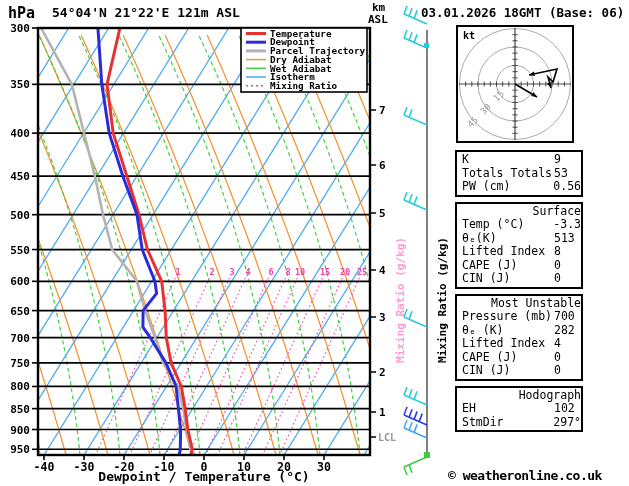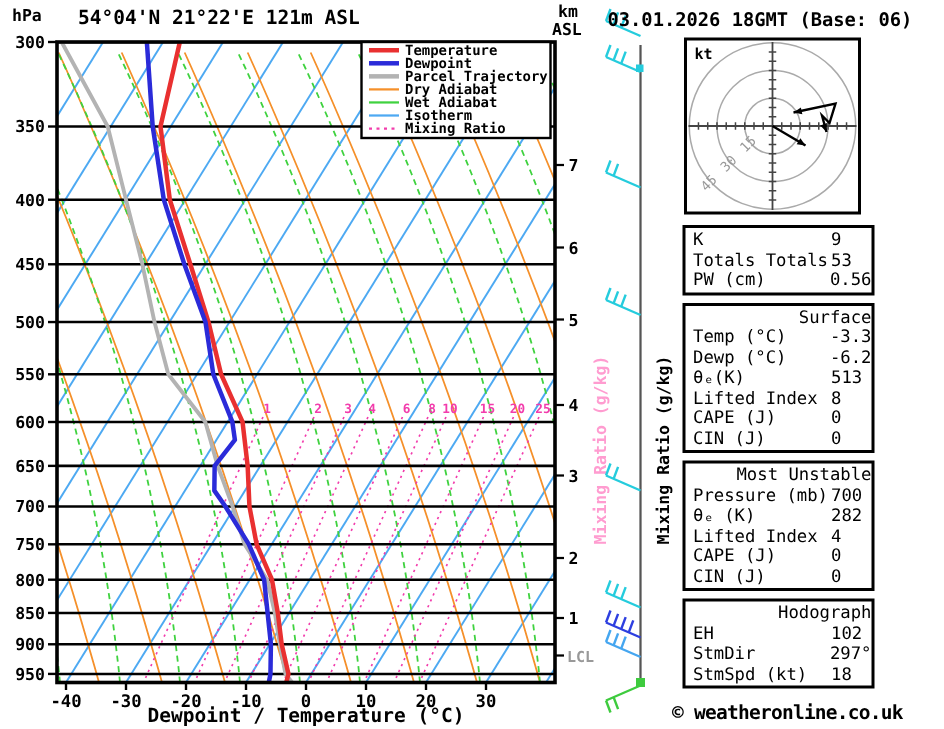--- a/index.html
+++ b/index.html
@@ -1,23 +1,23 @@
 <!DOCTYPE html>
 <html><head>
 <meta charset="utf-8">
 <style>
   html,body{margin:0;padding:0;background:#fff;}
   .page{position:relative;width:629px;height:486px;background:#fff;overflow:hidden;
         font-family:"DejaVu Sans Mono",monospace;color:#000;}
   .abs{position:absolute;white-space:pre;}
-  .hdr-hpa{left:8px;top:4px;font-size:11px;font-weight:bold;}
+  .hdr-hpa{left:8px;top:4px;font-size:15px;font-weight:bold;}
   .hdr-title{left:52px;top:5px;font-size:13px;font-weight:bold;}
   .hdr-km{left:372px;top:1px;font-size:11px;font-weight:bold;}
   .hdr-asl{left:368px;top:13px;font-size:11px;font-weight:bold;}
-  .hdr-date{left:405px;top:5px;font-size:12.5px;font-weight:bold;}
+  .hdr-date{left:405px;top:5px;font-size:12.5px;font-weight:bold;padding-left:16px;}
   #chart{position:absolute;left:0;top:0;}
   #tables{position:absolute;left:455px;top:150px;width:128px;}
   .box{border:2px solid #000;background:#fff;margin-bottom:5px;padding:1px 0;}
   .box .ttl{text-align:right;font-size:11.5px;line-height:13.5px;}
   .row{display:flex;font-size:11.5px;line-height:13.5px;}
   .row .lb{width:92px;padding-left:5px;white-space:pre;}
   .row .vl{flex:1;white-space:pre;}
   .footer{left:448px;top:468px;font-size:13px;font-weight:bold;letter-spacing:-0.5px;}
 </style>
 </head>
@@ -351,24 +351,20 @@
           <span class="vl">0.56</span>
         </div>
       </div>
       <div class="box">
         <div class="ttl">Surface</div>
         <div class="row">
           <span class="lb">Temp (°C)</span>
           <span class="vl">-3.3</span>
         </div>
         <div class="row">
-          <span class="lb">Dewp (°C)</span>
-          <span class="vl">-6.2</span>
-        </div>
-        <div class="row">
           <span class="lb">θₑ(K)</span>
           <span class="vl">513</span>
         </div>
         <div class="row">
           <span class="lb">Lifted Index</span>
           <span class="vl">8</span>
         </div>
         <div class="row">
           <span class="lb">CAPE (J)</span>
           <span class="vl">0</span>
@@ -403,21 +399,17 @@
       </div>
       <div class="box">
         <div class="ttl">Hodograph</div>
         <div class="row">
           <span class="lb">EH</span>
           <span class="vl">102</span>
         </div>
         <div class="row">
           <span class="lb">StmDir</span>
           <span class="vl">297°</span>
-        </div>
-        <div class="row">
-          <span class="lb">StmSpd (kt)</span>
-          <span class="vl">18</span>
         </div>
       </div>
     </div>
   <div class="abs footer">© weatheronline.co.uk</div>
 </div>
 
 </body></html>

